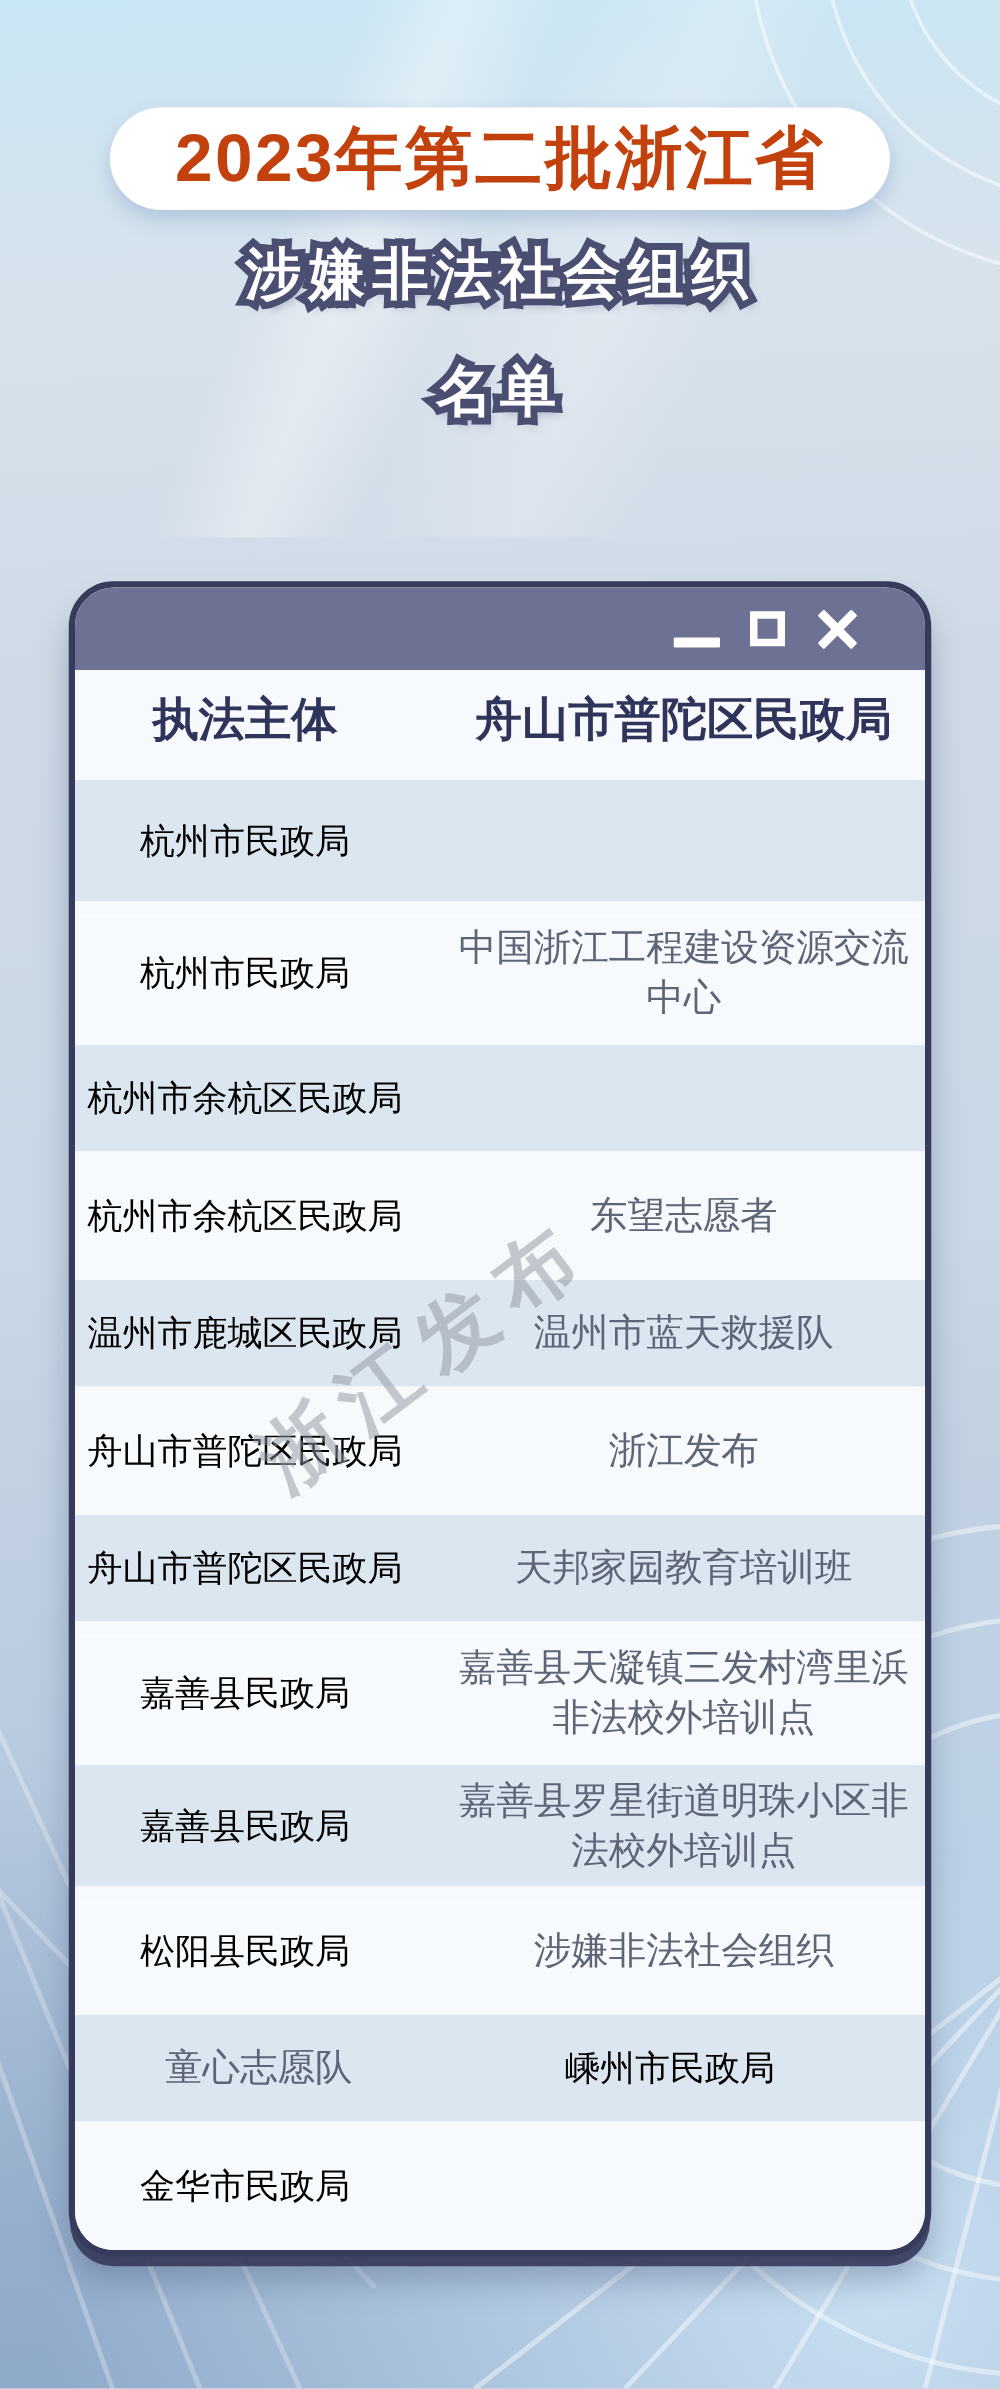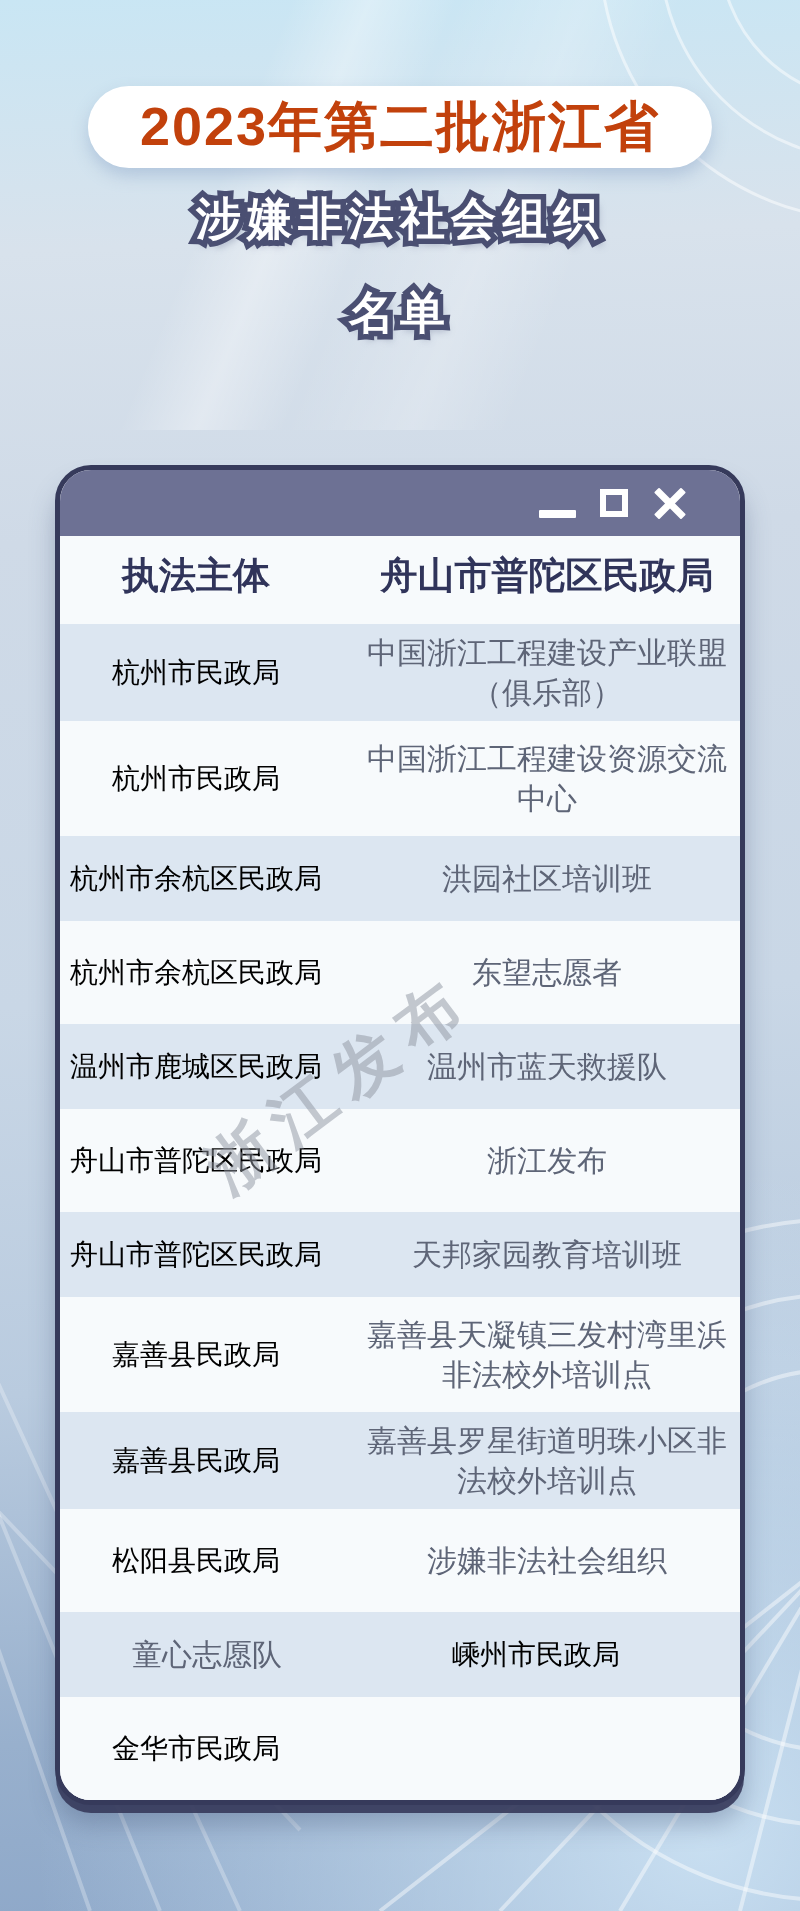--- a/index.html
+++ b/index.html
@@ -142,31 +142,29 @@
     </div>
 
     <div class="tbl">
       <div class="row row-head">
         <div class="cell cell-auth">执法主体</div>
         <div class="cell cell-org">舟山市普陀区民政局</div>
       </div>
 
         <div class="row row-blue row-tall">
           <div class="cell cell-auth">杭州市民政局</div>
-          <div class="cell cell-org">中国浙江工程建设产业联盟（俱乐部）</div>
         </div>
 
         <div class="row row-white row-tall">
           <div class="cell cell-auth">杭州市民政局</div>
           <div class="cell cell-org">中国浙江工程建设资源交流中心</div>
         </div>
 
         <div class="row row-blue row-normal">
           <div class="cell cell-auth">杭州市余杭区民政局</div>
-          <div class="cell cell-org">洪园社区培训班</div>
         </div>
 
         <div class="row row-white row-normal">
           <div class="cell cell-auth">杭州市余杭区民政局</div>
           <div class="cell cell-org">东望志愿者</div>
         </div>
 
         <div class="row row-blue row-normal">
           <div class="cell cell-auth">温州市鹿城区民政局</div>
           <div class="cell cell-org">温州市蓝天救援队</div>

